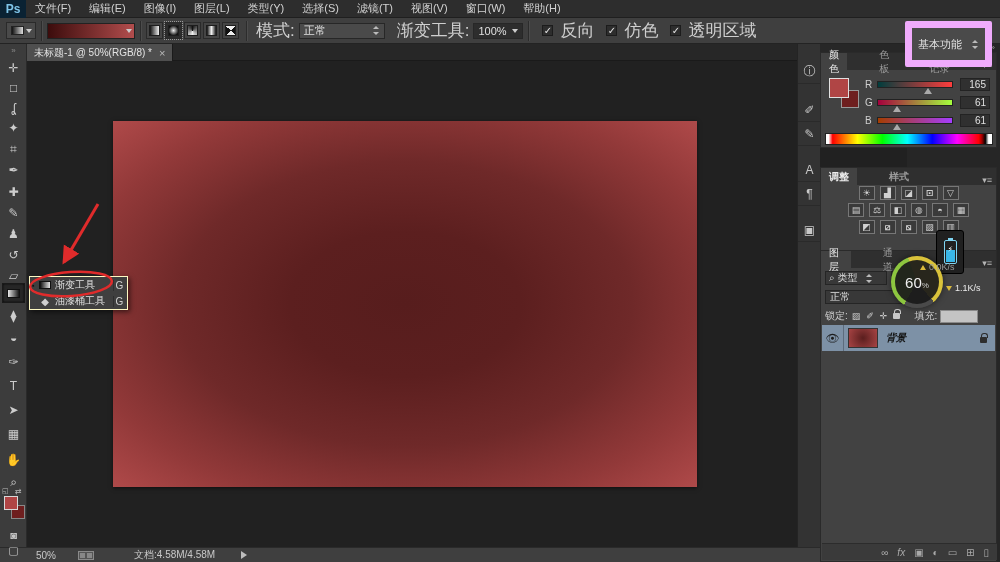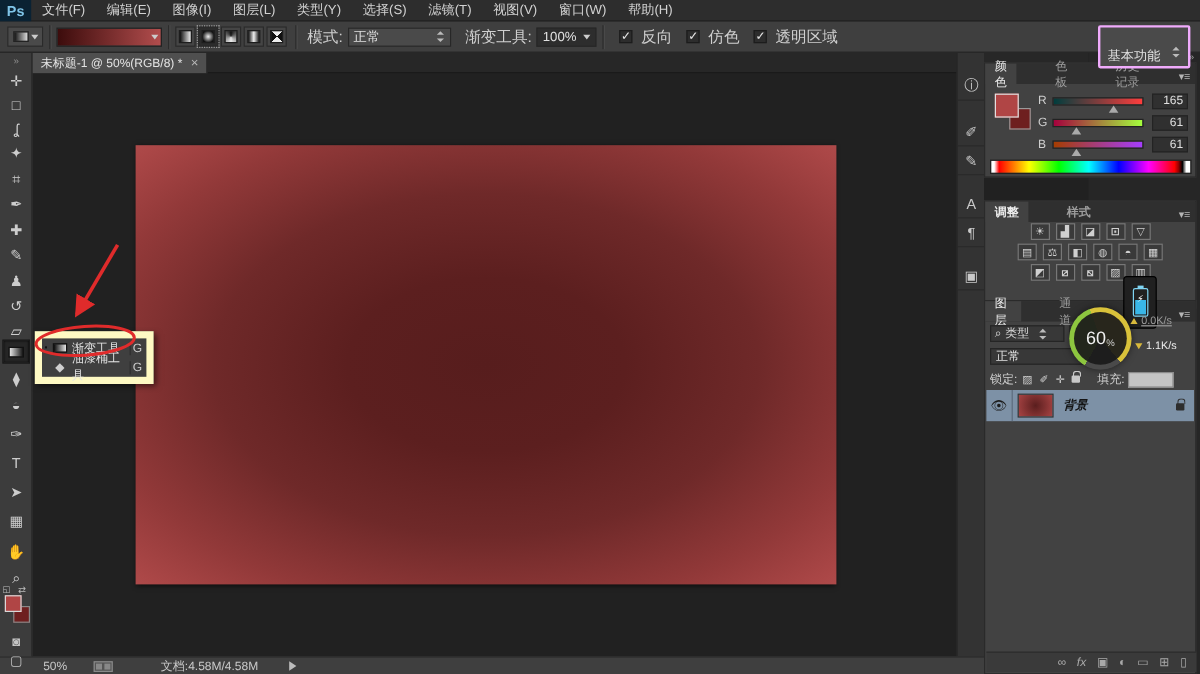--- a/index.html
+++ b/index.html
@@ -24,33 +24,33 @@
     display:flex; align-items:center; justify-content:flex-end; padding-right:2px; }
   .grad-type-btn { width:17px; height:17px; border:1px solid #2a2a2a; background:#454545; margin-right:2px;
     display:flex; align-items:center; justify-content:center; }
   .grad-type-btn.selected { background:#2c2c2c; outline:1px dotted #999; }
   .gt { width:11px; height:11px; border:1px solid #1d1d1d; }
   .gt-linear { background:linear-gradient(90deg,#111,#eee); }
   .gt-radial { background:radial-gradient(circle,#eee 0%,#111 80%); }
   .gt-angle { background:conic-gradient(#111,#eee,#111); }
   .gt-reflected { background:linear-gradient(90deg,#111,#eee,#111); }
   .gt-diamond { background:conic-gradient(from 45deg,#111 0 25%,#eee 0 50%,#111 0 75%,#eee 0); }
-  .opt-label { color:#cfcfcf; font-size:13px; margin:0 4px; }
+  .opt-label { color:#cfcfcf; font-size:17px; margin:0 4px; }
   .select-box { height:16px; background:#4a4a4a; border:1px solid #272727; color:#e0e0e0; font-size:11px;
     display:flex; align-items:center; padding:0 4px; justify-content:space-between; }
   .dd { position:relative; width:7px; height:9px; display:inline-block; margin-left:5px; }
   .dd::before,.dd::after { content:""; position:absolute; left:0; border-left:3px solid transparent; border-right:3px solid transparent; }
   .dd::before { top:0; border-bottom:3px solid #bbb; }
   .dd::after { bottom:0; border-top:3px solid #bbb; }
   .caret-down { width:0; height:0; border-left:3px solid transparent; border-right:3px solid transparent; border-top:4px solid #ccc; }
   .checkbox { width:11px; height:11px; background:#2d2d2d; border:1px solid #1c1c1c; color:#e6e6e6;
     font-size:10px; line-height:10px; text-align:center; margin:0 3px 0 8px; }
   .checkbox::before { content:"✓"; }
-  #workspace-btn { position:absolute; right:8px; top:3px; height:18px; background:#4a4a4a; border:2px solid #f0abfc;
-    border-radius:2px; color:#e0e0e0; font-size:11px; display:flex; align-items:flex-start; padding:16px 6px; gap:5px; }
+  #workspace-btn { position:absolute; right:8px; top:3px; height:18px; background:#4a4a4a; border:7px solid #f0abfc;
+    border-radius:2px; color:#e0e0e0; font-size:11px; display:flex; align-items:center; padding:16px 6px; gap:5px; }
 
   
   #toolbar { position:absolute; top:44px; left:0; width:27px; height:503px; background:#3c3c3c;
     border-right:1px solid #2a2a2a; z-index:4; }
   .tb-collapse { color:#8a8a8a; font-size:8px; text-align:center; padding-top:2px; letter-spacing:-1px; }
   .tool { position:absolute; left:2px; width:23px; height:20px; display:flex; align-items:center; justify-content:center;
     color:#cdcdcd; font-size:12px; }
   .tool.selected { background:#262626; border:1px solid #191919; box-shadow:inset 0 0 2px #000; }
   .tool .grad-chip { width:13px; height:9px; background:linear-gradient(90deg,#e8e8e8,#151515); border:1px solid #111; }
   #fg-swatch { position:absolute; left:4px; top:452px; width:14px; height:14px; border:1px solid #d8d8d8; z-index:2; }
@@ -64,21 +64,21 @@
   #docarea { position:absolute; top:44px; left:27px; width:880px; height:503px; background:#212121; }
   #tabstrip { height:17px; background:#272727; border-bottom:1px solid #1a1a1a; display:flex; }
   #doc-tab { height:17px; background:#4f4f4f; color:#e3e3e3; font-size:10px; display:flex; align-items:center;
     padding:0 7px; gap:7px; border-right:1px solid #1a1a1a; }
   #doc-tab .close { color:#b9b9b9; font-size:11px; }
   #canvas { position:absolute; left:86px; top:77px; width:584px; height:366px;
     background:radial-gradient(ellipse at center, #571d1d 0%, #5c1f1f 28%, #6f2929 55%, #923939 80%, #ab4747 97%, #ad4a4a 100%);
     box-shadow:0 1px 4px rgba(0,0,0,.6); }
 
   
-  #flyout { position:absolute; left:29px; top:276px; width:99px; background:#3f3f3f; border:6px solid #fef9c3;
+  #flyout { position:absolute; left:29px; top:276px; width:99px; background:#3f3f3f; border:1px solid #fef9c3;
     box-shadow:2px 2px 5px rgba(0,0,0,.55); z-index:30; }
   .flyout-row { height:16px; display:flex; align-items:center; font-size:10px; color:#e2e2e2; padding:0 2px; }
   .flyout-marker { width:6px; color:#111; font-size:7px; }
   .flyout-icon { width:14px; display:flex; justify-content:center; margin-right:3px; }
   .flyout-grad { width:12px; height:8px; background:linear-gradient(90deg,#0c0c0c,#e6e6e6); border:1px solid #111; }
   .flyout-label { flex:1; }
   .flyout-key { width:12px; text-align:center; color:#cfcfcf; border-left:1px solid #2e2e2e; }
   .bucket { font-size:10px; color:#cfcfcf; }
 
   
@@ -162,21 +162,21 @@
   .batt-bolt { position:absolute; top:4px; left:3px; color:#fff; font-size:8px; }
   #gauge { position:absolute; left:891px; top:256px; width:52px; height:52px; border-radius:50%;
     background:conic-gradient(from 210deg, #8dc63f 0deg 130deg, #d9c23a 130deg 290deg, #4a4a4a 290deg 360deg);
     z-index:41; box-shadow:0 0 6px rgba(0,0,0,.5); }
   #gauge-inner { position:absolute; inset:4px; border-radius:50%; background:rgba(26,26,26,.93);
     display:flex; align-items:center; justify-content:center; color:#f0f0f0; font-size:15px; }
   #gauge-inner .pct { font-size:8px; margin-top:6px; color:#d0d0d0; }
   .speed-line { position:absolute; z-index:41; font-size:9px; display:flex; align-items:center; gap:3px; }
   .speed-arrow-up { width:0;height:0;border-left:3px solid transparent;border-right:3px solid transparent;border-bottom:5px solid #d8b93c; }
   .speed-arrow-down { width:0;height:0;border-left:3px solid transparent;border-right:3px solid transparent;border-top:5px solid #d8b93c; }
-  #speed-up { left:942px; top:262px; color:#9a9a9a;text-decoration:underline; }
+  #speed-up { left:920px; top:262px; color:#9a9a9a; }
   #speed-down { left:946px; top:283px; color:#ececec; }
 
   
   #annotations { position:absolute; top:0; left:0; width:1000px; height:562px; z-index:60; pointer-events:none; }
 </style>
 </head>
 <body>
 
 <div id="menubar">
   <div id="ps-logo">Ps</div>

